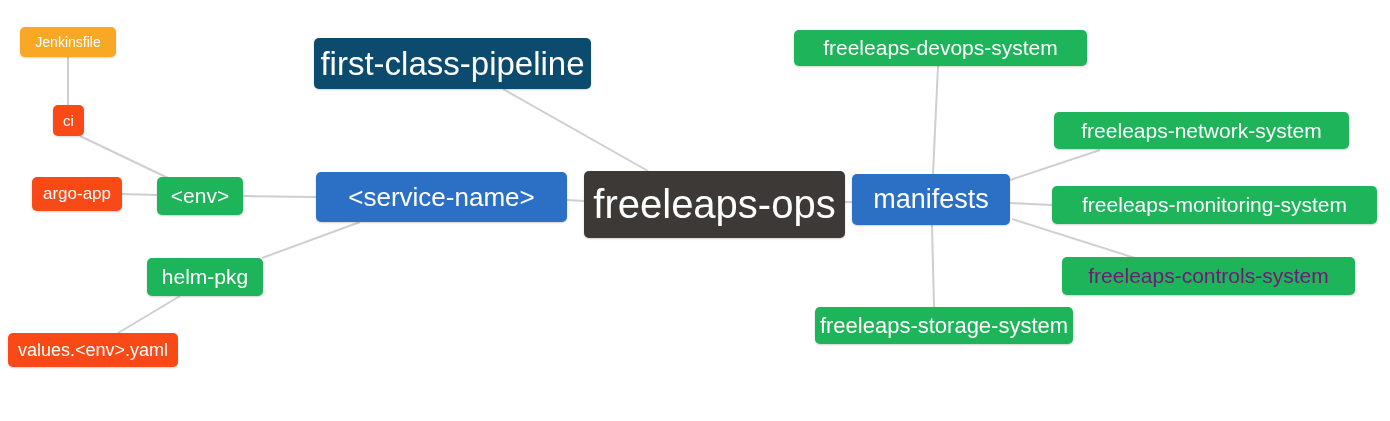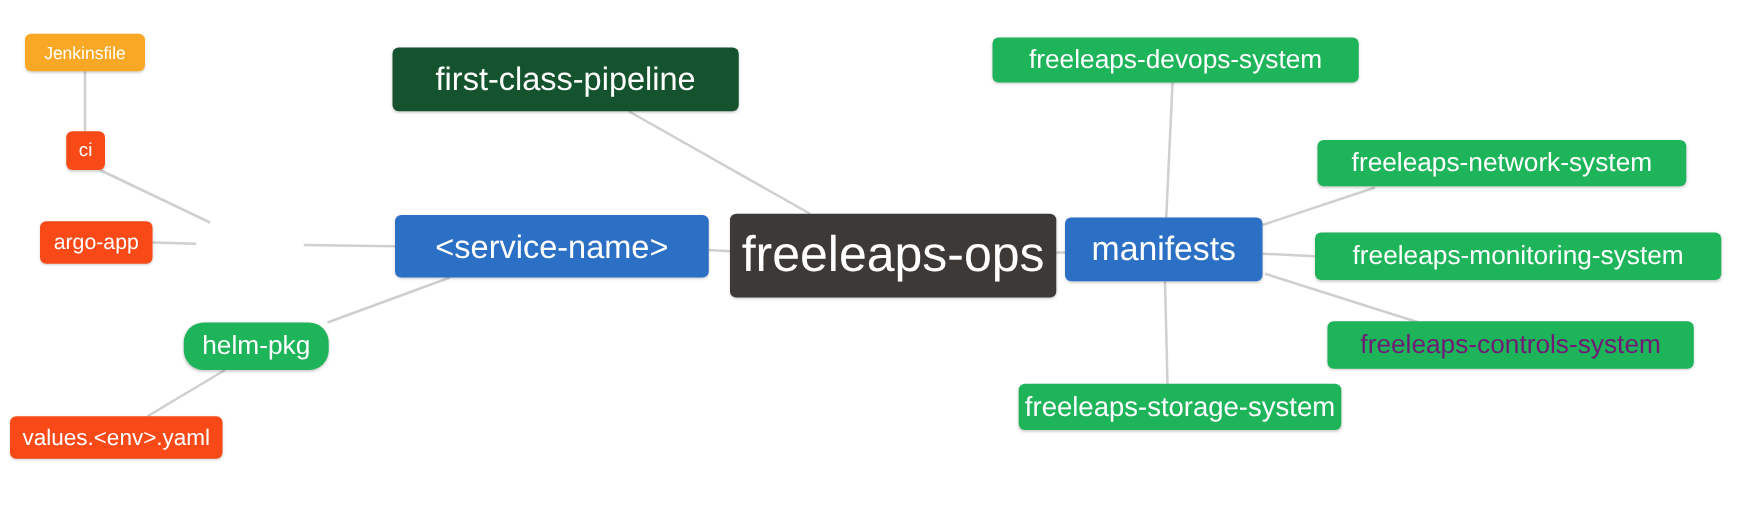--- a/index.html
+++ b/index.html
@@ -55,27 +55,30 @@
 
   <div class="node" style="left: 20px; top: 27px; width: 96px; height: 30px; font-size: 14px; background: rgb(249, 168, 37); color: rgb(255, 255, 255); text-align: right;">
       <span>Jenkinsfile</span>
     </div>
   <div class="node" style="left: 53px; top: 105px; width: 31px; height: 31px; font-size: 15px; background: rgb(249, 73, 23); color: rgb(255, 255, 255);">
       <span>ci</span>
     </div>
   <div class="node" style="left: 32px; top: 177px; width: 90px; height: 34px; font-size: 17px; background: rgb(249, 73, 23); color: rgb(255, 255, 255);">
       <span>argo-app</span>
     </div>
-  <div class="node" style="left: 147px; top: 258px; width: 116px; height: 38px; font-size: 21px; background: rgb(30, 180, 90); color: rgb(255, 255, 255); border-radius: 16px;">
+  <div class="node" style="left: 157px; top: 177px; width: 86px; height: 38px; font-size: 21px; background: rgb(30, 180, 90); color: rgb(255, 255, 255);">
+      <span>&lt;env&gt;</span>
+    </div>
+  <div class="node" style="left: 147px; top: 258px; width: 116px; height: 38px; font-size: 21px; background: rgb(30, 180, 90); color: rgb(255, 255, 255);">
       <span>helm-pkg</span>
     </div>
   <div class="node" style="left: 8px; top: 333px; width: 170px; height: 34px; font-size: 18px; background: rgb(249, 73, 23); color: rgb(255, 255, 255);">
       <span>values.&lt;env&gt;.yaml</span>
     </div>
-  <div class="node" style="left: 314px; top: 38px; width: 277px; height: 51px; font-size: 26px; background: #14532d; color: rgb(255, 255, 255);">
+  <div class="node" style="left: 314px; top: 38px; width: 277px; height: 51px; font-size: 33px; background: #0c4a6e; color: rgb(255, 255, 255);">
       <span>first-class-pipeline</span>
     </div>
   <div class="node" style="left: 316px; top: 172px; width: 251px; height: 50px; font-size: 26px; background: rgb(43, 112, 196); color: rgb(255, 255, 255);">
       <span>&lt;service-name&gt;</span>
     </div>
   <div class="node" style="left: 584px; top: 171px; width: 261px; height: 67px; font-size: 40px; background: rgb(60, 57, 54); color: rgb(255, 255, 255);">
       <span>freeleaps-ops</span>
     </div>
   <div class="node" style="left: 852px; top: 174px; width: 158px; height: 51px; font-size: 27px; background: rgb(43, 112, 196); color: rgb(255, 255, 255);">
       <span>manifests</span>

